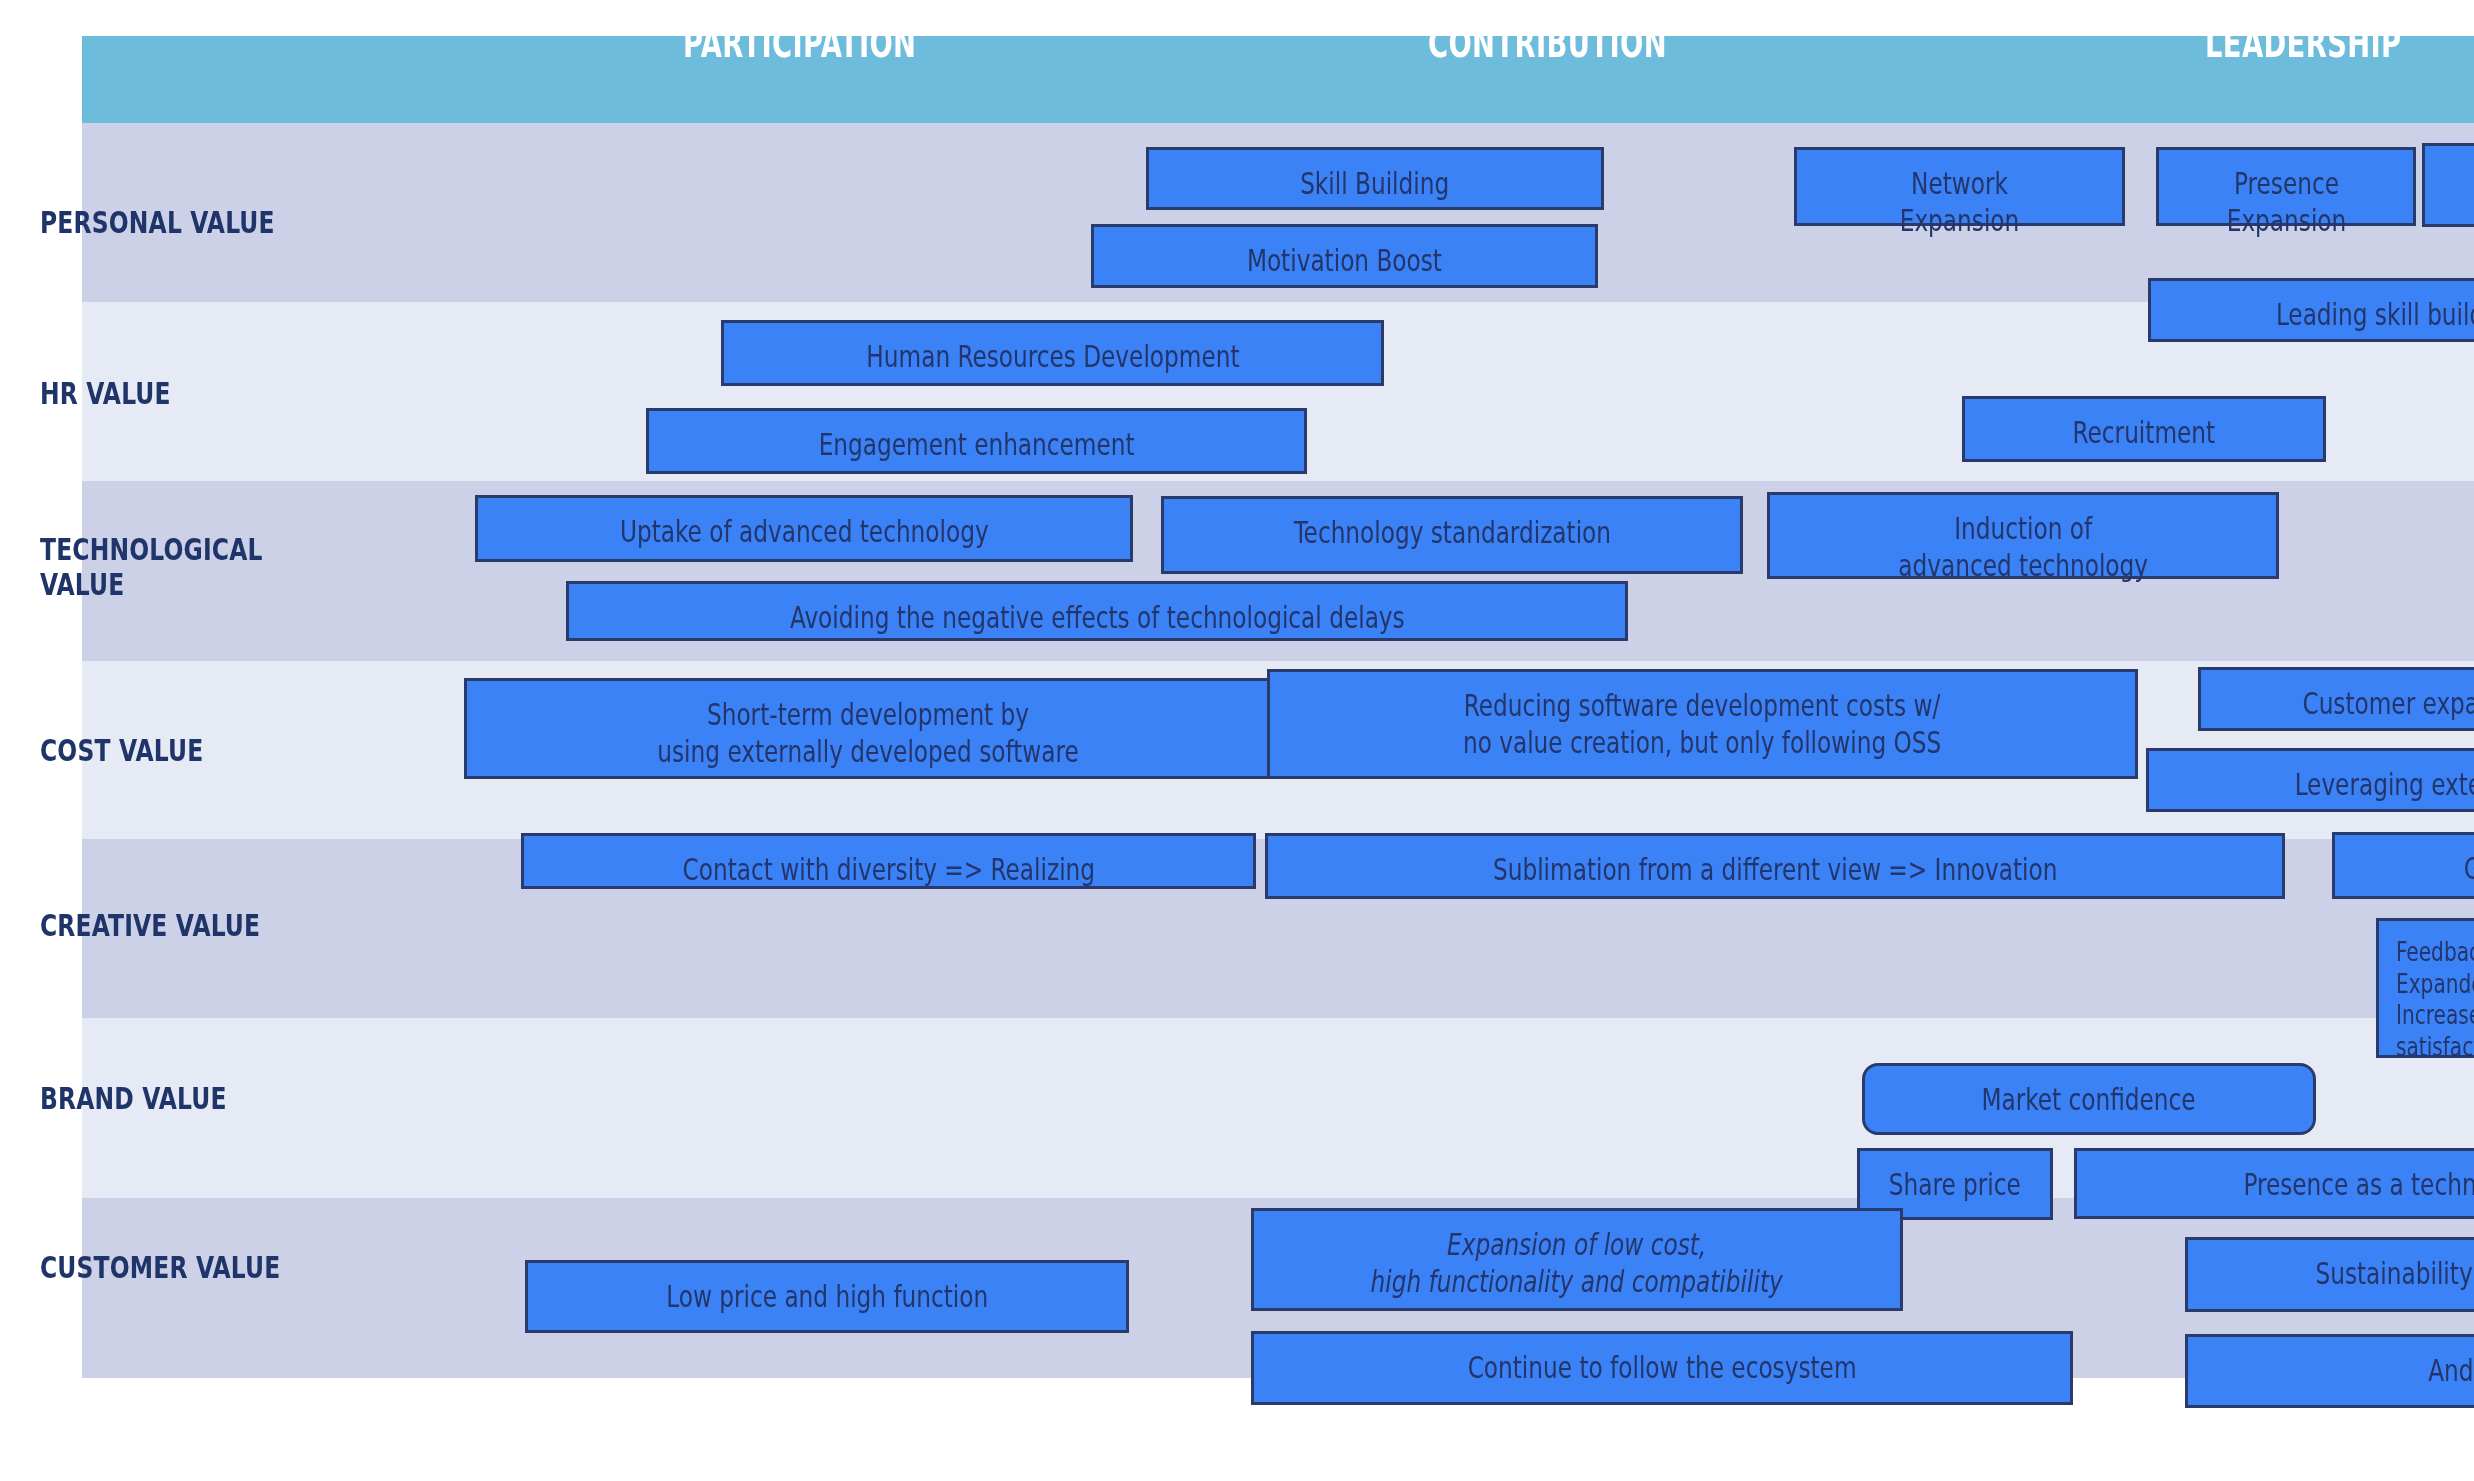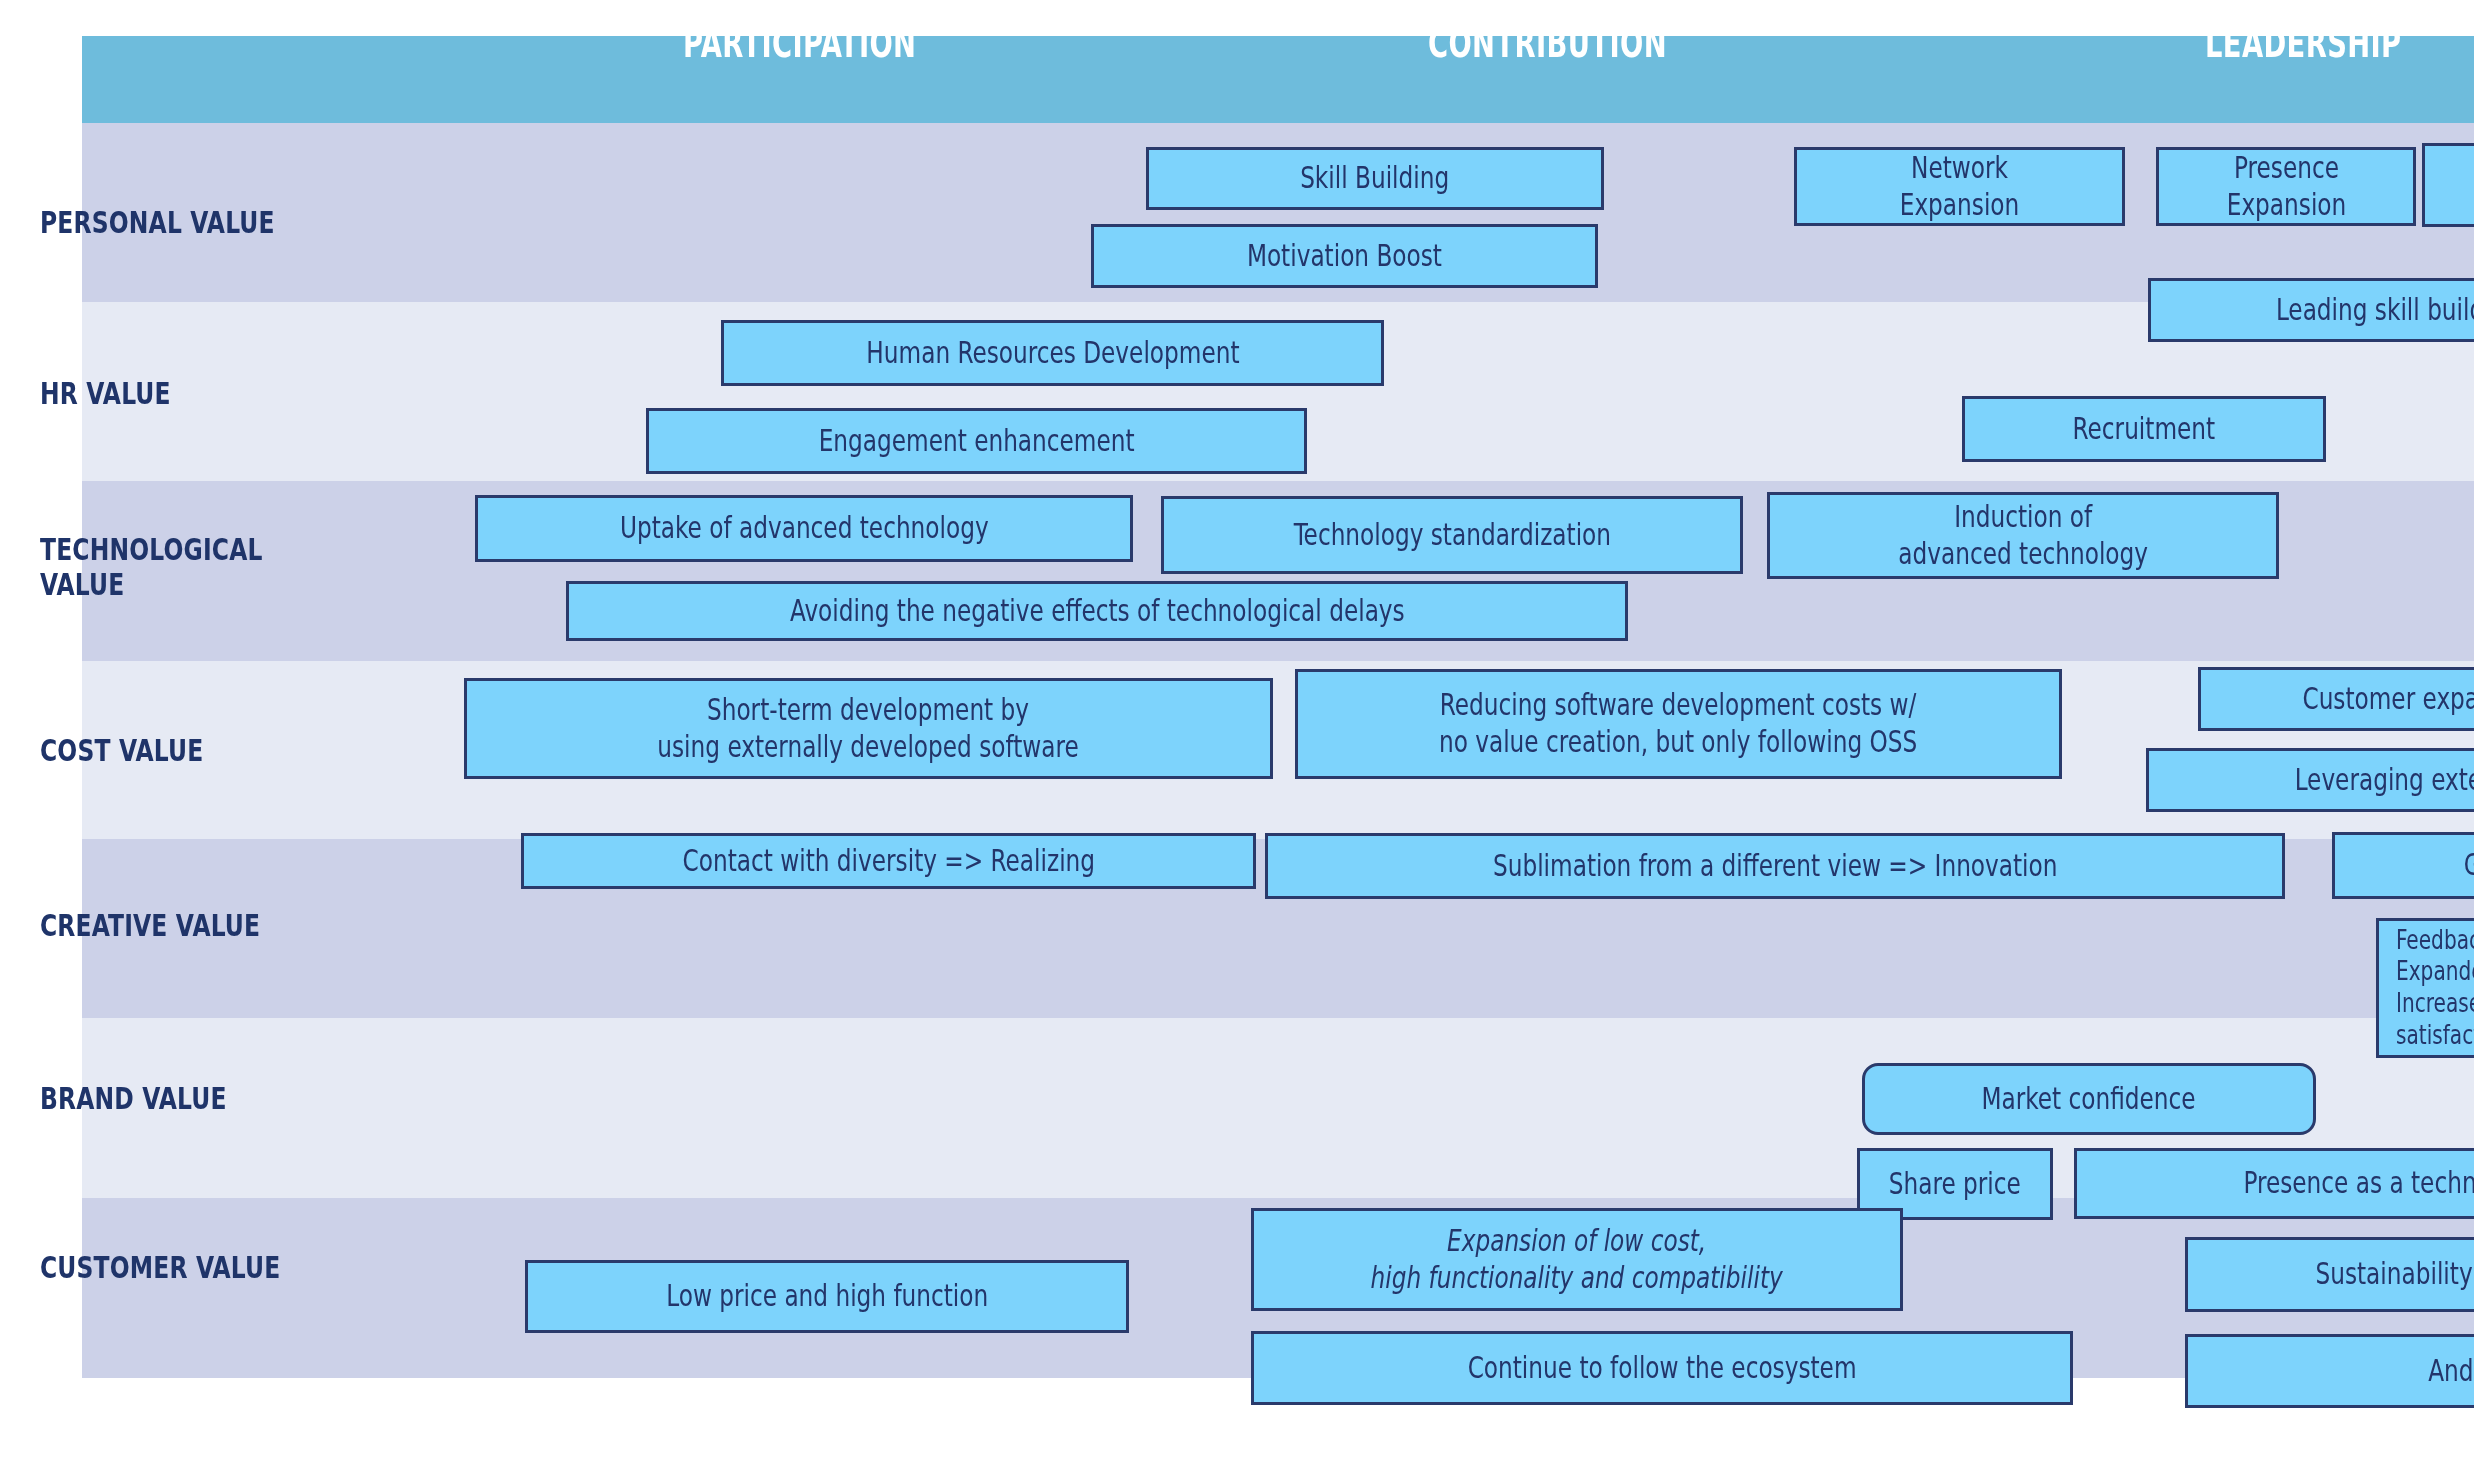--- a/index.html
+++ b/index.html
@@ -31,30 +31,30 @@
   .row-label{
     position:absolute;left:40px;
     color:#1f3469;font-weight:700;font-size:31px;line-height:1.12;
     font-family:"DejaVu Sans Condensed","Liberation Sans Narrow","Liberation Sans",sans-serif;
     transform:scaleX(0.84);transform-origin:left top;
     white-space:pre-line;letter-spacing:0.2px;
   }
 
   
   .box{
-    position:absolute;background:#7dd3fc;
+    position:absolute;background:#3b82f6;
     border:3px solid #2a3a6b;
     box-sizing:border-box;
-    display:flex;align-items:center;justify-content:center;
+    display:flex;align-items:flex-start;justify-content:center;
     text-align:center;
     color:#23356a;
     font-size:30px;line-height:1.22;
     font-family:"DejaVu Sans Condensed","Liberation Sans Narrow","Liberation Sans",sans-serif;
     white-space:pre-line;
-    padding:4px 7px;
+    padding:16px 7px;
     transform-origin:center center;
   }
   .box .tx{display:block;transform:scaleX(0.86);}
   .box.left{justify-content:flex-start;text-align:left;padding-left:17px;}
   .box.left .tx{transform-origin:left center;}
   .box.sm{font-size:26px;}
 </style>
 </head>
 <body>
 
@@ -122,21 +122,21 @@
     <span class="tx">Induction of
 advanced technology</span></div>
 
   <div class="box" style="left:566px;top:581px;width:1062px;height:60px;">
     <span class="tx">Avoiding the negative effects of technological delays</span></div>
 
   <div class="box" style="left:464px;top:678px;width:809px;height:101px;">
     <span class="tx">Short-term development by
 using externally developed software</span></div>
 
-  <div class="box" style="left:1267px;top:669px;width:767px;height:110px;margin-left:28px;">
+  <div class="box" style="left:1267px;top:669px;width:871px;height:110px;">
     <span class="tx">Reducing software development costs w/
 no value creation, but only following OSS</span></div>
 
   <div class="box" style="left:2198px;top:667px;width:448px;height:64px;">
     <span class="tx">Customer expansion</span></div>
 
   <div class="box" style="left:2146px;top:748px;width:648px;height:64px;">
     <span class="tx">Leveraging external resources</span></div>
 
   <div class="box" style="left:521px;top:833px;width:735px;height:56px;">

